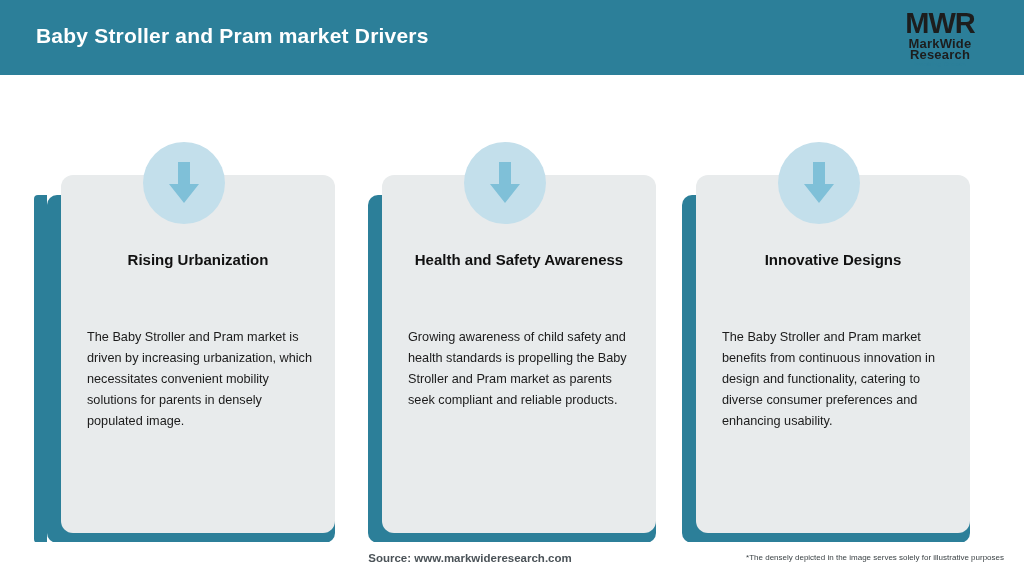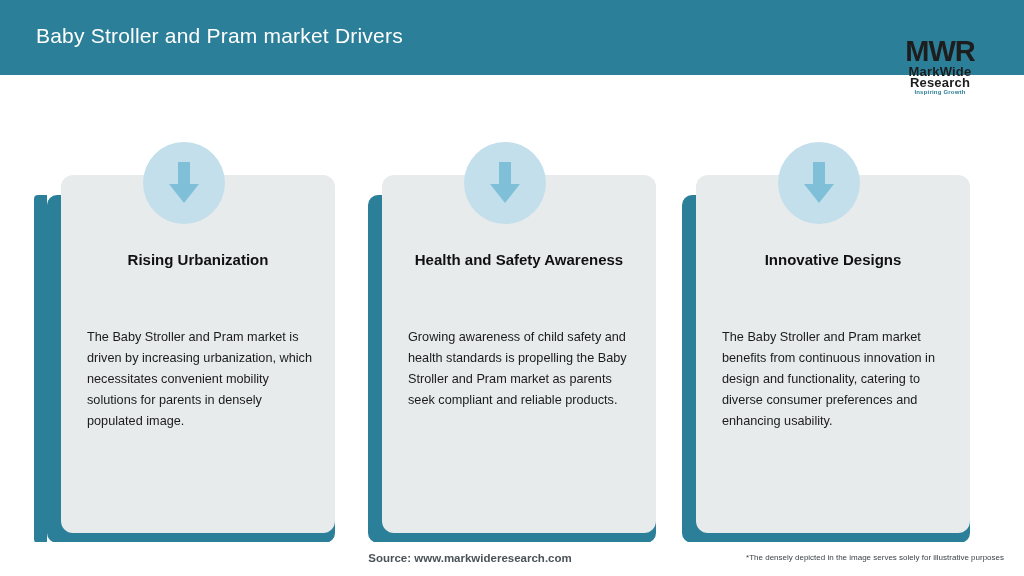--- a/index.html
+++ b/index.html
@@ -22,33 +22,32 @@
     top: 0;
     width: 1024px;
     height: 75px;
     background: #2c7f99;
   }
   .header-title {
     position: absolute;
     left: 36px;
     top: 24px;
     font-size: 21px;
-    font-weight: normal;
+    font-weight: bold;
     color: #ffffff;
     letter-spacing: 0.2px;
     text-align: right;
   }
   .logo {
     position: absolute;
     right: 24px;
     top: 8px;
     width: 120px;
     height: 58px;
     text-align: center;
-    margin-top: 28px;
   }
   .logo-mark {
     font-size: 29px;
     font-weight: bold;
     color: #1d1d1d;
     letter-spacing: -1px;
     line-height: 30px;
   }
   .logo-name {
     font-size: 13px;

